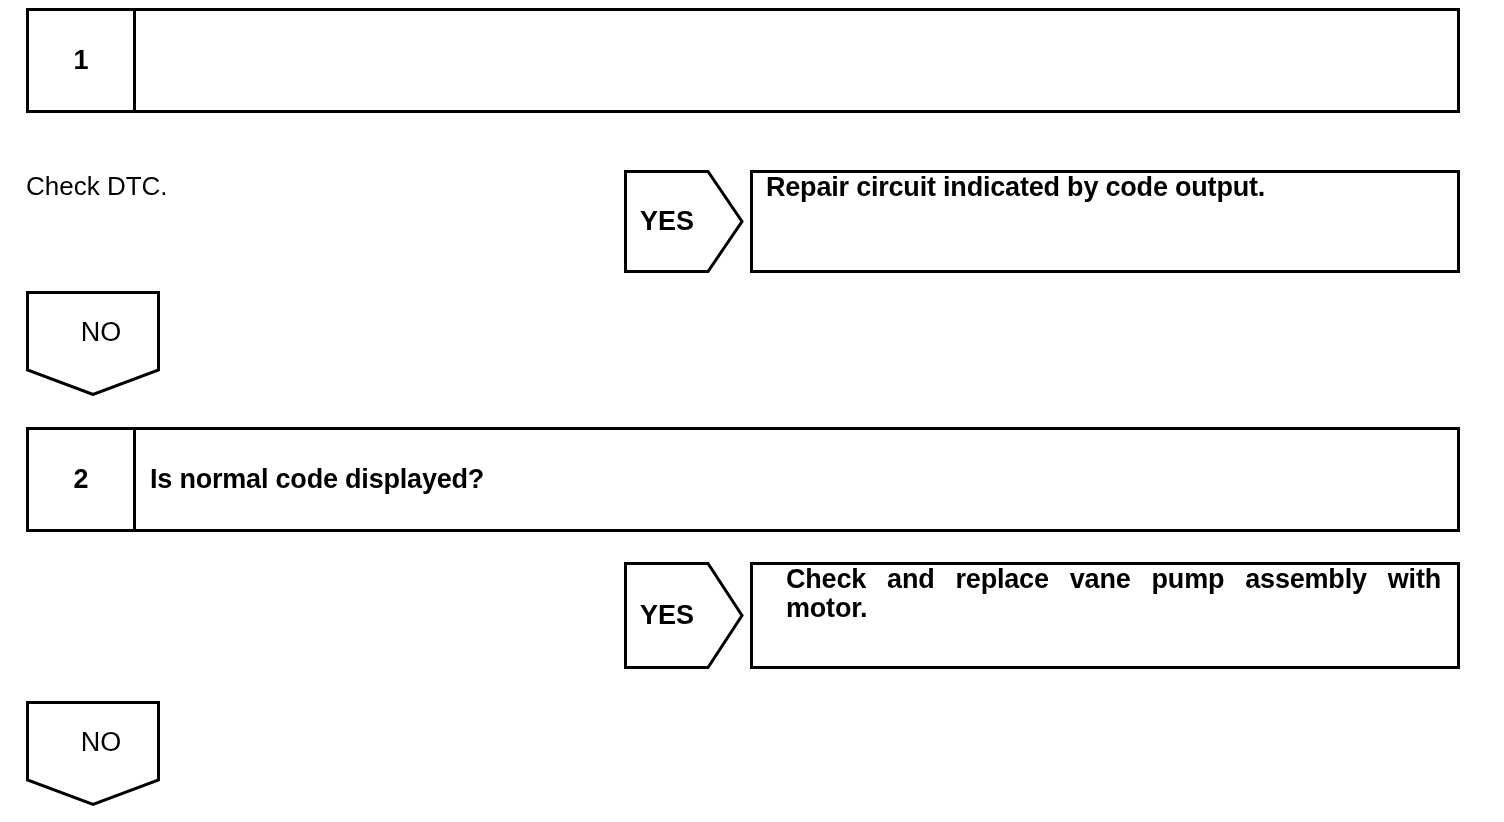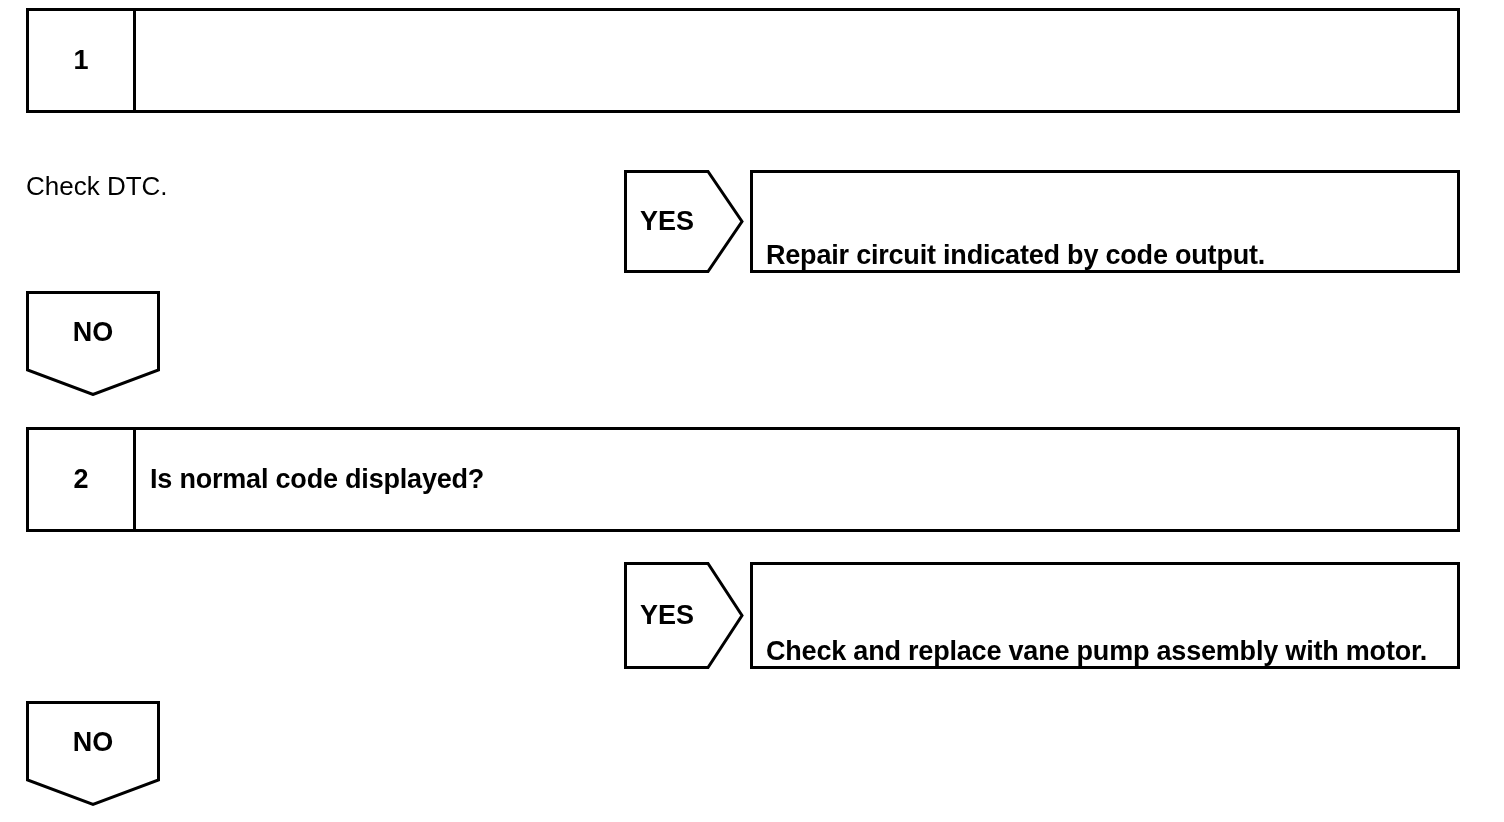--- a/index.html
+++ b/index.html
@@ -85,21 +85,21 @@
     letter-spacing: 0px;
   }
 
   
   .result-box {
     position: absolute;
     box-sizing: border-box;
     border: 3px solid #000;
     background: #fff;
     display: flex;
-    align-items: flex-end;
+    align-items: flex-start;
   }
   .result-text {
     box-sizing: border-box;
     width: 100%;
     padding: 0 16px 0 13px;
     font-weight: bold;
     font-size: 27px;
     line-height: 1.08;
     letter-spacing: -0.2px;
   }
@@ -110,28 +110,28 @@
 
   
   .no-flag {
     position: absolute;
   }
   .no-flag svg {
     display: block;
   }
   .no-flag .flag-label {
     position: absolute;
-    left: 0;
+    left: 8px;
     top: 0;
     width: 134px;
     height: 82px;
     display: flex;
     align-items: center;
     justify-content: center;
-    font-weight: bold;
+    font-weight: normal;
     font-size: 27px;
     letter-spacing: 0px;
   }
 </style>
 </head>
 <body>
 
 <div class="canvas">
 
   <div class="step-box" style="left:26px; top:8px; width:1434px; height:105px;">
@@ -163,21 +163,21 @@
     <div class="step-text">Is normal code displayed?</div>
   </div>
 
   <div class="yes-flag" style="left:624px; top:562px; width:120px; height:107px;">
     <svg width="120" height="107" viewBox="0 0 120 107">
       <polygon points="1.5,1.5 84,1.5 118,53.5 84,105.5 1.5,105.5" fill="#ffffff" stroke="#000000" stroke-width="3" stroke-linejoin="miter"></polygon>
     </svg>
     <div class="flag-label">YES</div>
   </div>
 
-  <div class="result-box" style="left:750px; top:562px; width:710px; height:107px;">
+  <div class="result-box" style="left:750px; top:562px; width:710px; height:107px;padding-left:20px;">
     <div class="result-text justify">Check and replace vane pump assembly with motor.</div>
   </div>
 
   <div class="no-flag" style="left:26px; top:701px; width:134px; height:107px;">
     <svg width="134" height="107" viewBox="0 0 134 107">
       <polygon points="1.5,1.5 132.5,1.5 132.5,79 67,103.5 1.5,79" fill="#ffffff" stroke="#000000" stroke-width="3" stroke-linejoin="miter"></polygon>
     </svg>
     <div class="flag-label">NO</div>
   </div>
 

